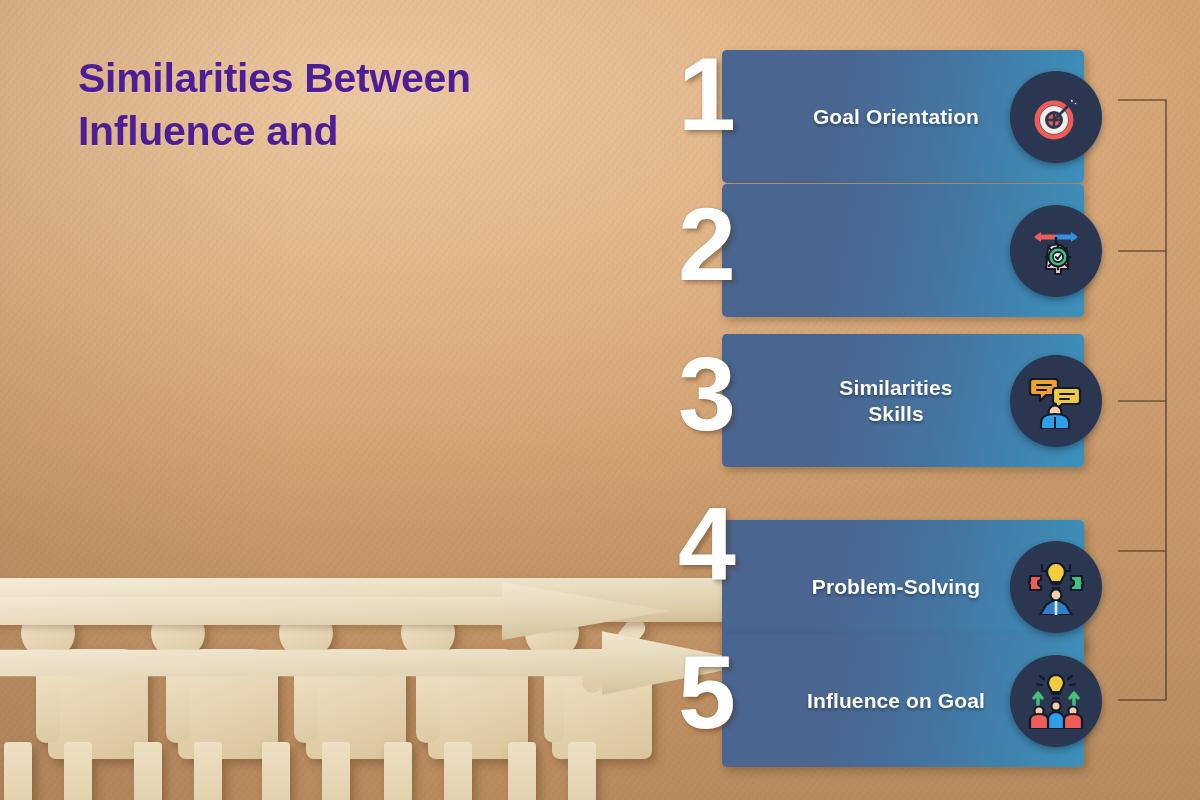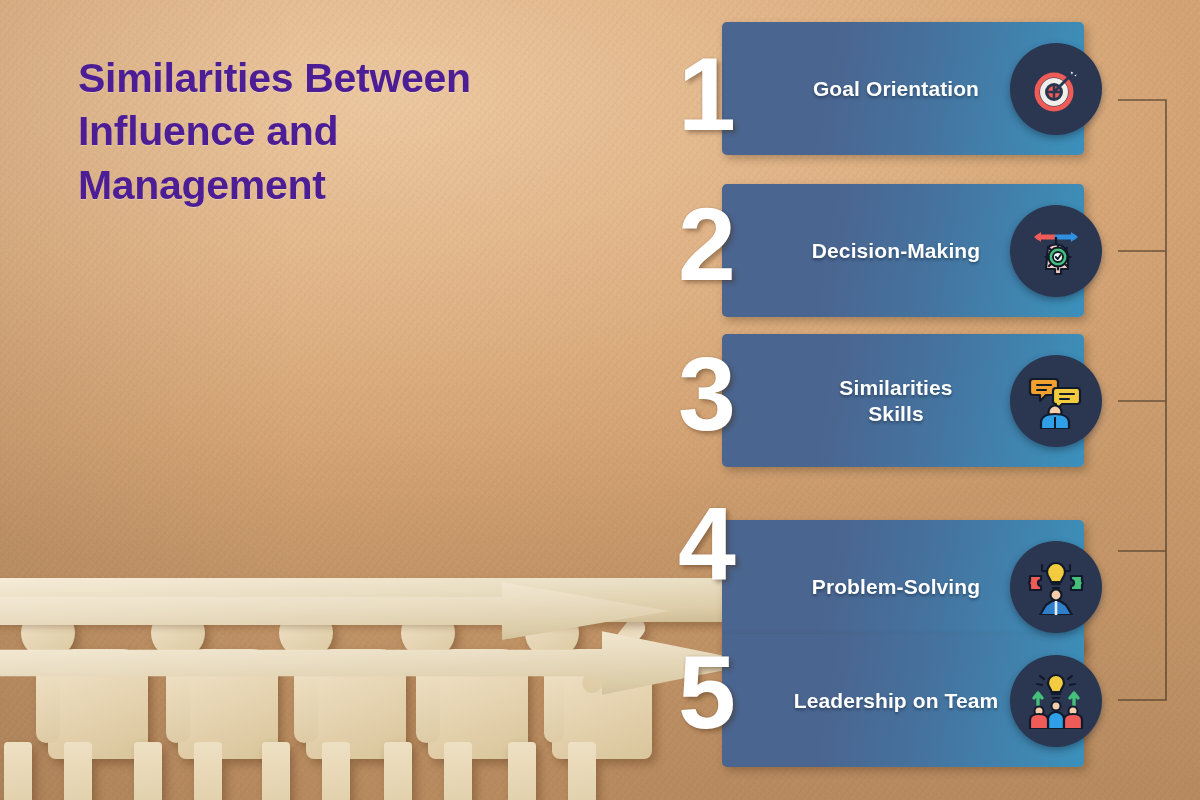--- a/index.html
+++ b/index.html
@@ -136,21 +136,20 @@
 
 <div id="bg">
   <div class="kraft"></div>
   <div class="kraft-noise"></div>
   <div class="kraft-shadow"></div>
 </div>
 
 <div id="title">
   <div>Similarities Between</div>
   <div>Influence and</div>
-  <div>Management</div>
 </div>
 
 <div id="scene">
 
   <div class="fig" style="left:48px;">
     <div class="head"></div>
     <div class="body"></div>
     <div class="arm-l"></div>
     <div class="arm-r"></div>
     <div class="leg-l"></div>
@@ -203,42 +202,39 @@
   <g stroke="#4a3a28" stroke-width="1.6" fill="none" opacity=".75">
     <path d="M1118 100 H1166 V700 H1118"></path>
     <path d="M1118 251 H1166"></path>
     <path d="M1118 401 H1166"></path>
     <path d="M1118 551 H1166"></path>
   </g>
 </svg>
 
 <div id="cards">
 
-  <div class="card" style="top:22px;">
+  <div class="card" style="top:50px;">
     <div class="card-label">
       <div>Goal Orientation</div>
     </div>
     <div class="icon-circle">
       <svg width="56" height="56" viewBox="0 0 56 56">
         <circle cx="26" cy="31" r="17" fill="none" stroke="#ef5b57" stroke-width="5"></circle>
         <circle cx="26" cy="31" r="11.5" fill="none" stroke="#f0eee8" stroke-width="5"></circle>
         <circle cx="26" cy="31" r="6" fill="#ef5b57"></circle>
         <path d="M20 31 H32 M26 25 V37" stroke="#2b3750" stroke-width="2.4" stroke-linecap="round"></path>
         <path d="M26 31 L45 12" stroke="#2b3750" stroke-width="2.8" stroke-linecap="round"></path>
         <path d="M41 9 L46 11 L44 16 Z" fill="#e8ecf2" stroke="#2b3750" stroke-width="1.6" stroke-linejoin="round"></path>
         <path d="M45 14 L50 12 L48 17 Z" fill="#e8ecf2" stroke="#2b3750" stroke-width="1.6" stroke-linejoin="round"></path>
       </svg>
     </div>
   </div>
   <div class="num" style="left:678px;top:42px;">1</div>
 
   <div class="card" style="top:184px;">
-    <div class="card-label">
-      <div>Decision-Making</div>
-    </div>
     <div class="icon-circle">
       <svg width="56" height="56" viewBox="0 0 56 56">
         <path d="M27 14 H10" stroke="#ef5b57" stroke-width="5" stroke-linecap="round"></path>
         <path d="M13 9 L6 14 L13 19 Z" fill="#ef5b57"></path>
         <path d="M29 14 H46" stroke="#2f8fe0" stroke-width="5" stroke-linecap="round"></path>
         <path d="M43 9 L50 14 L43 19 Z" fill="#2f8fe0"></path>
         <path d="M28 14 V21" stroke="#111a2b" stroke-width="2.4"></path>
         <path d="M20 24 c10-6 20 0 20 10 v12 h-7 v5 h-6 v-5 h-9 z" fill="#f6cdc2" stroke="#111a2b" stroke-width="2.2" stroke-linejoin="round"></path>
         <g transform="translate(30,34)">
           <circle r="9.5" fill="#44c07a" stroke="#111a2b" stroke-width="2"></circle>
@@ -294,21 +290,21 @@
         <circle cx="28" cy="36" r="5.5" fill="#f6cdaa" stroke="#111a2b" stroke-width="2.2"></circle>
         <path d="M12 56 l6-10 l6-4 h8 l6 4 l6 10 z" fill="#2f7fc9" stroke="#111a2b" stroke-width="2.2" stroke-linejoin="round"></path>
         <path d="M28 42 v14" stroke="#e8eef5" stroke-width="2.6"></path>
       </svg>
     </div>
   </div>
   <div class="num" style="left:678px;top:492px;">4</div>
 
   <div class="card" style="top:634px;">
     <div class="card-label">
-      <div>Leadership on Team</div>
+      <div>Influence on Goal</div>
     </div>
     <div class="icon-circle">
       <svg width="56" height="56" viewBox="0 0 56 56">
         <path d="M28 2 a8 8 0 0 1 8 8 c0 4.5 -3.5 6 -3.5 9 h-9 c0-3 -3.5-4.5 -3.5-9 a8 8 0 0 1 8 -8 z" fill="#f2cb3f" stroke="#111a2b" stroke-width="2.2" stroke-linejoin="round"></path>
         <path d="M24 21 h8 M25 25 h6" stroke="#111a2b" stroke-width="2.2" stroke-linecap="round"></path>
         <g stroke="#111a2b" stroke-width="2.2" stroke-linecap="round">
           <path d="M16 6 l-4 -3"></path>
             <path d="M14 12 l-5 -1"></path>
           <path d="M40 6 l4 -3"></path>
             <path d="M42 12 l5 -1"></path>

